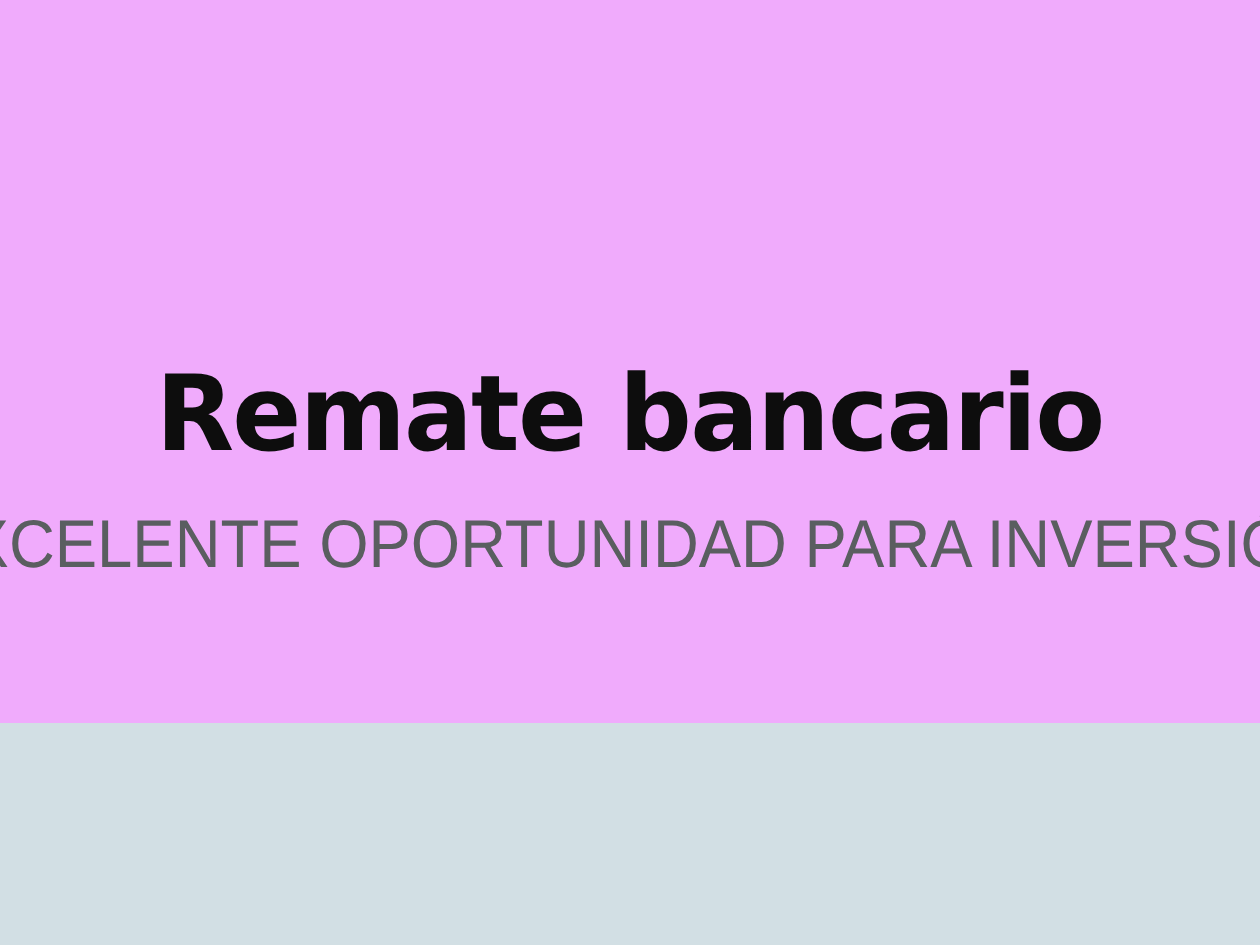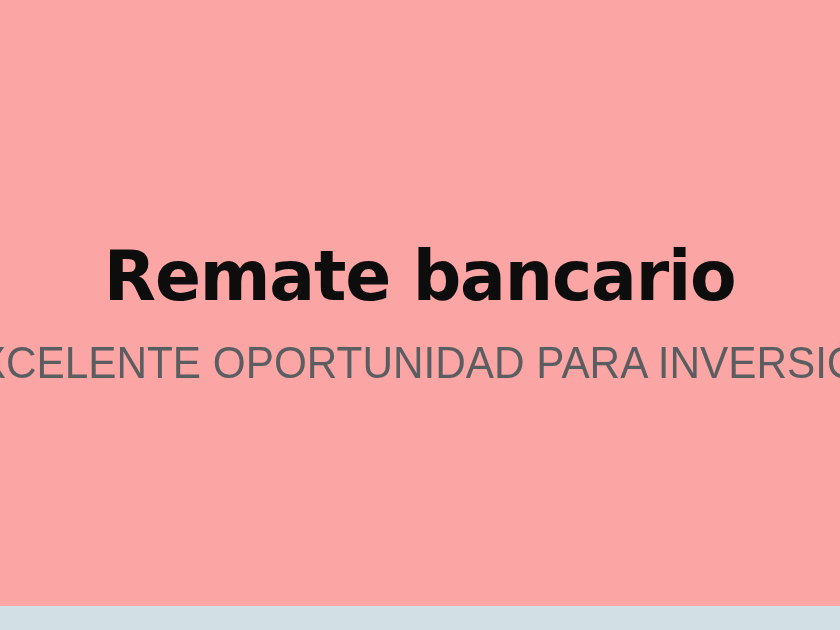--- a/index.html
+++ b/index.html
@@ -12,23 +12,23 @@
     width: 840px;
     height: 630px;
     overflow: hidden;
     font-family: "Liberation Sans", sans-serif;
     background: #d2dfe4;
   }
 
   #banner {
     position: relative;
     width: 840px;
-    height: 606px;
+    height: 482px;
     overflow: hidden;
-    background: #fca5a5;
+    background: #f0abfc;
     box-sizing: border-box;
   }
 
   
   .text-stack {
     position: absolute;
     left: 0;
     top: 0;
     width: 840px;
     height: 630px;

